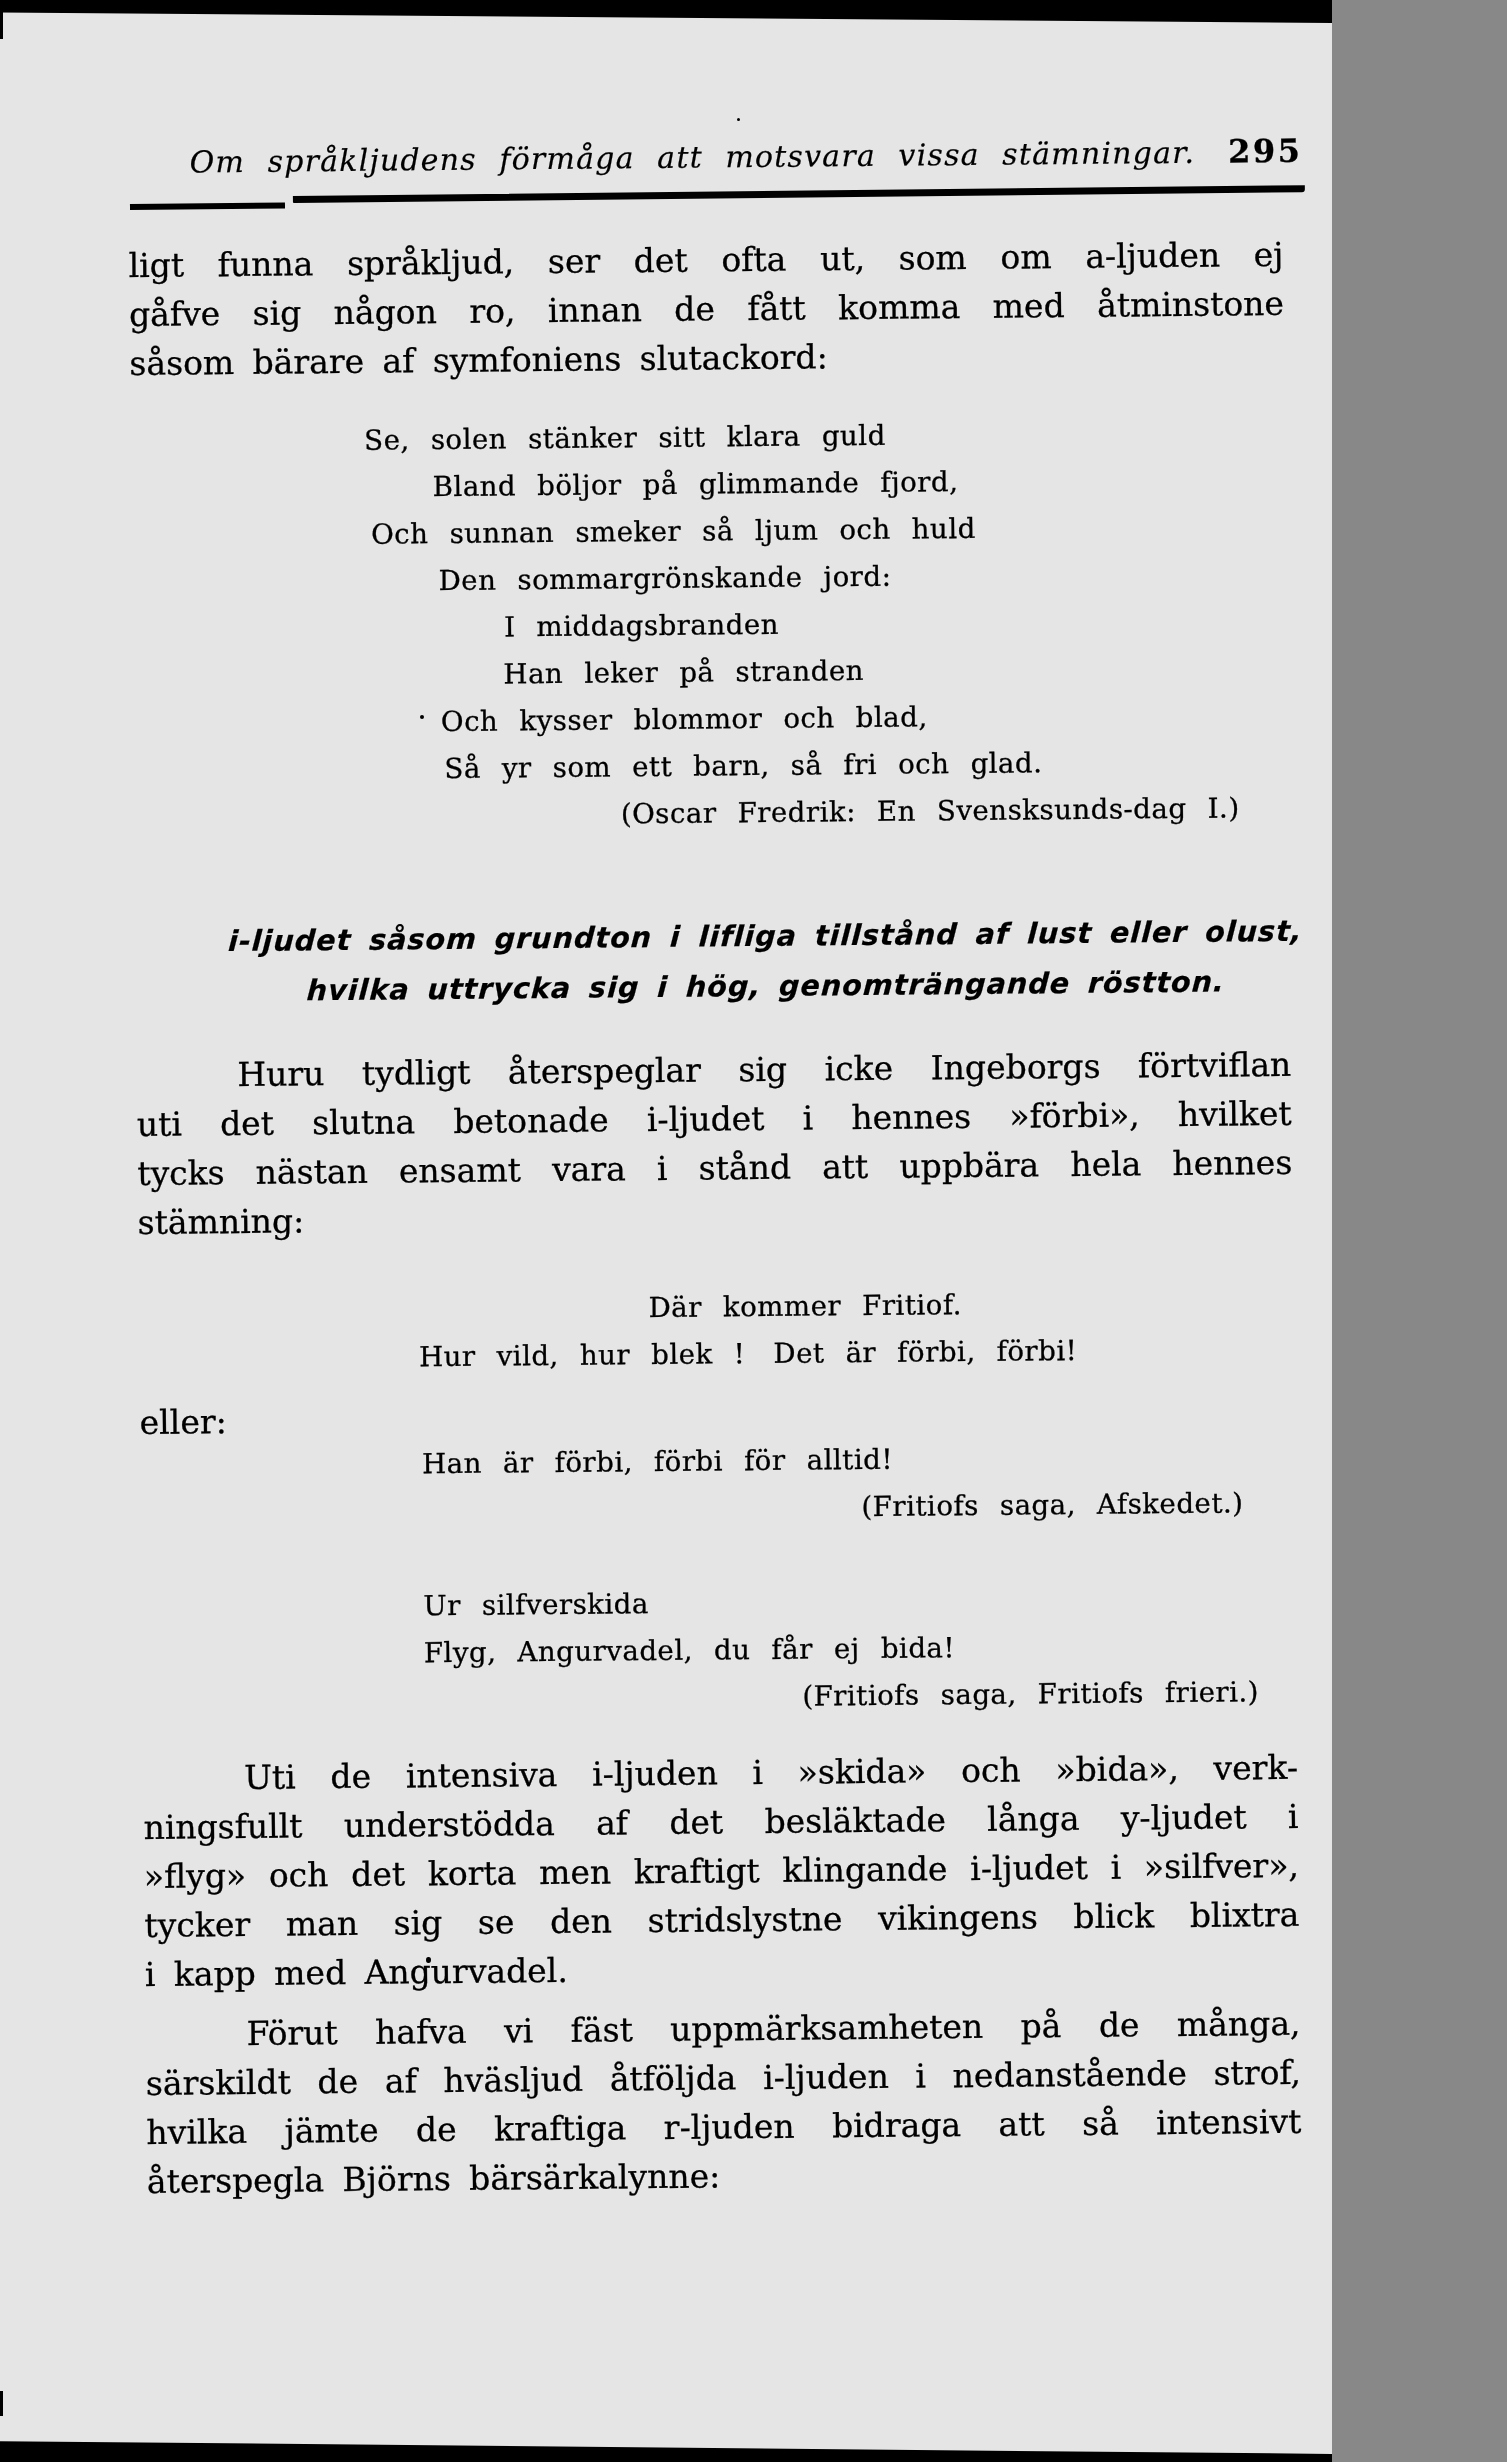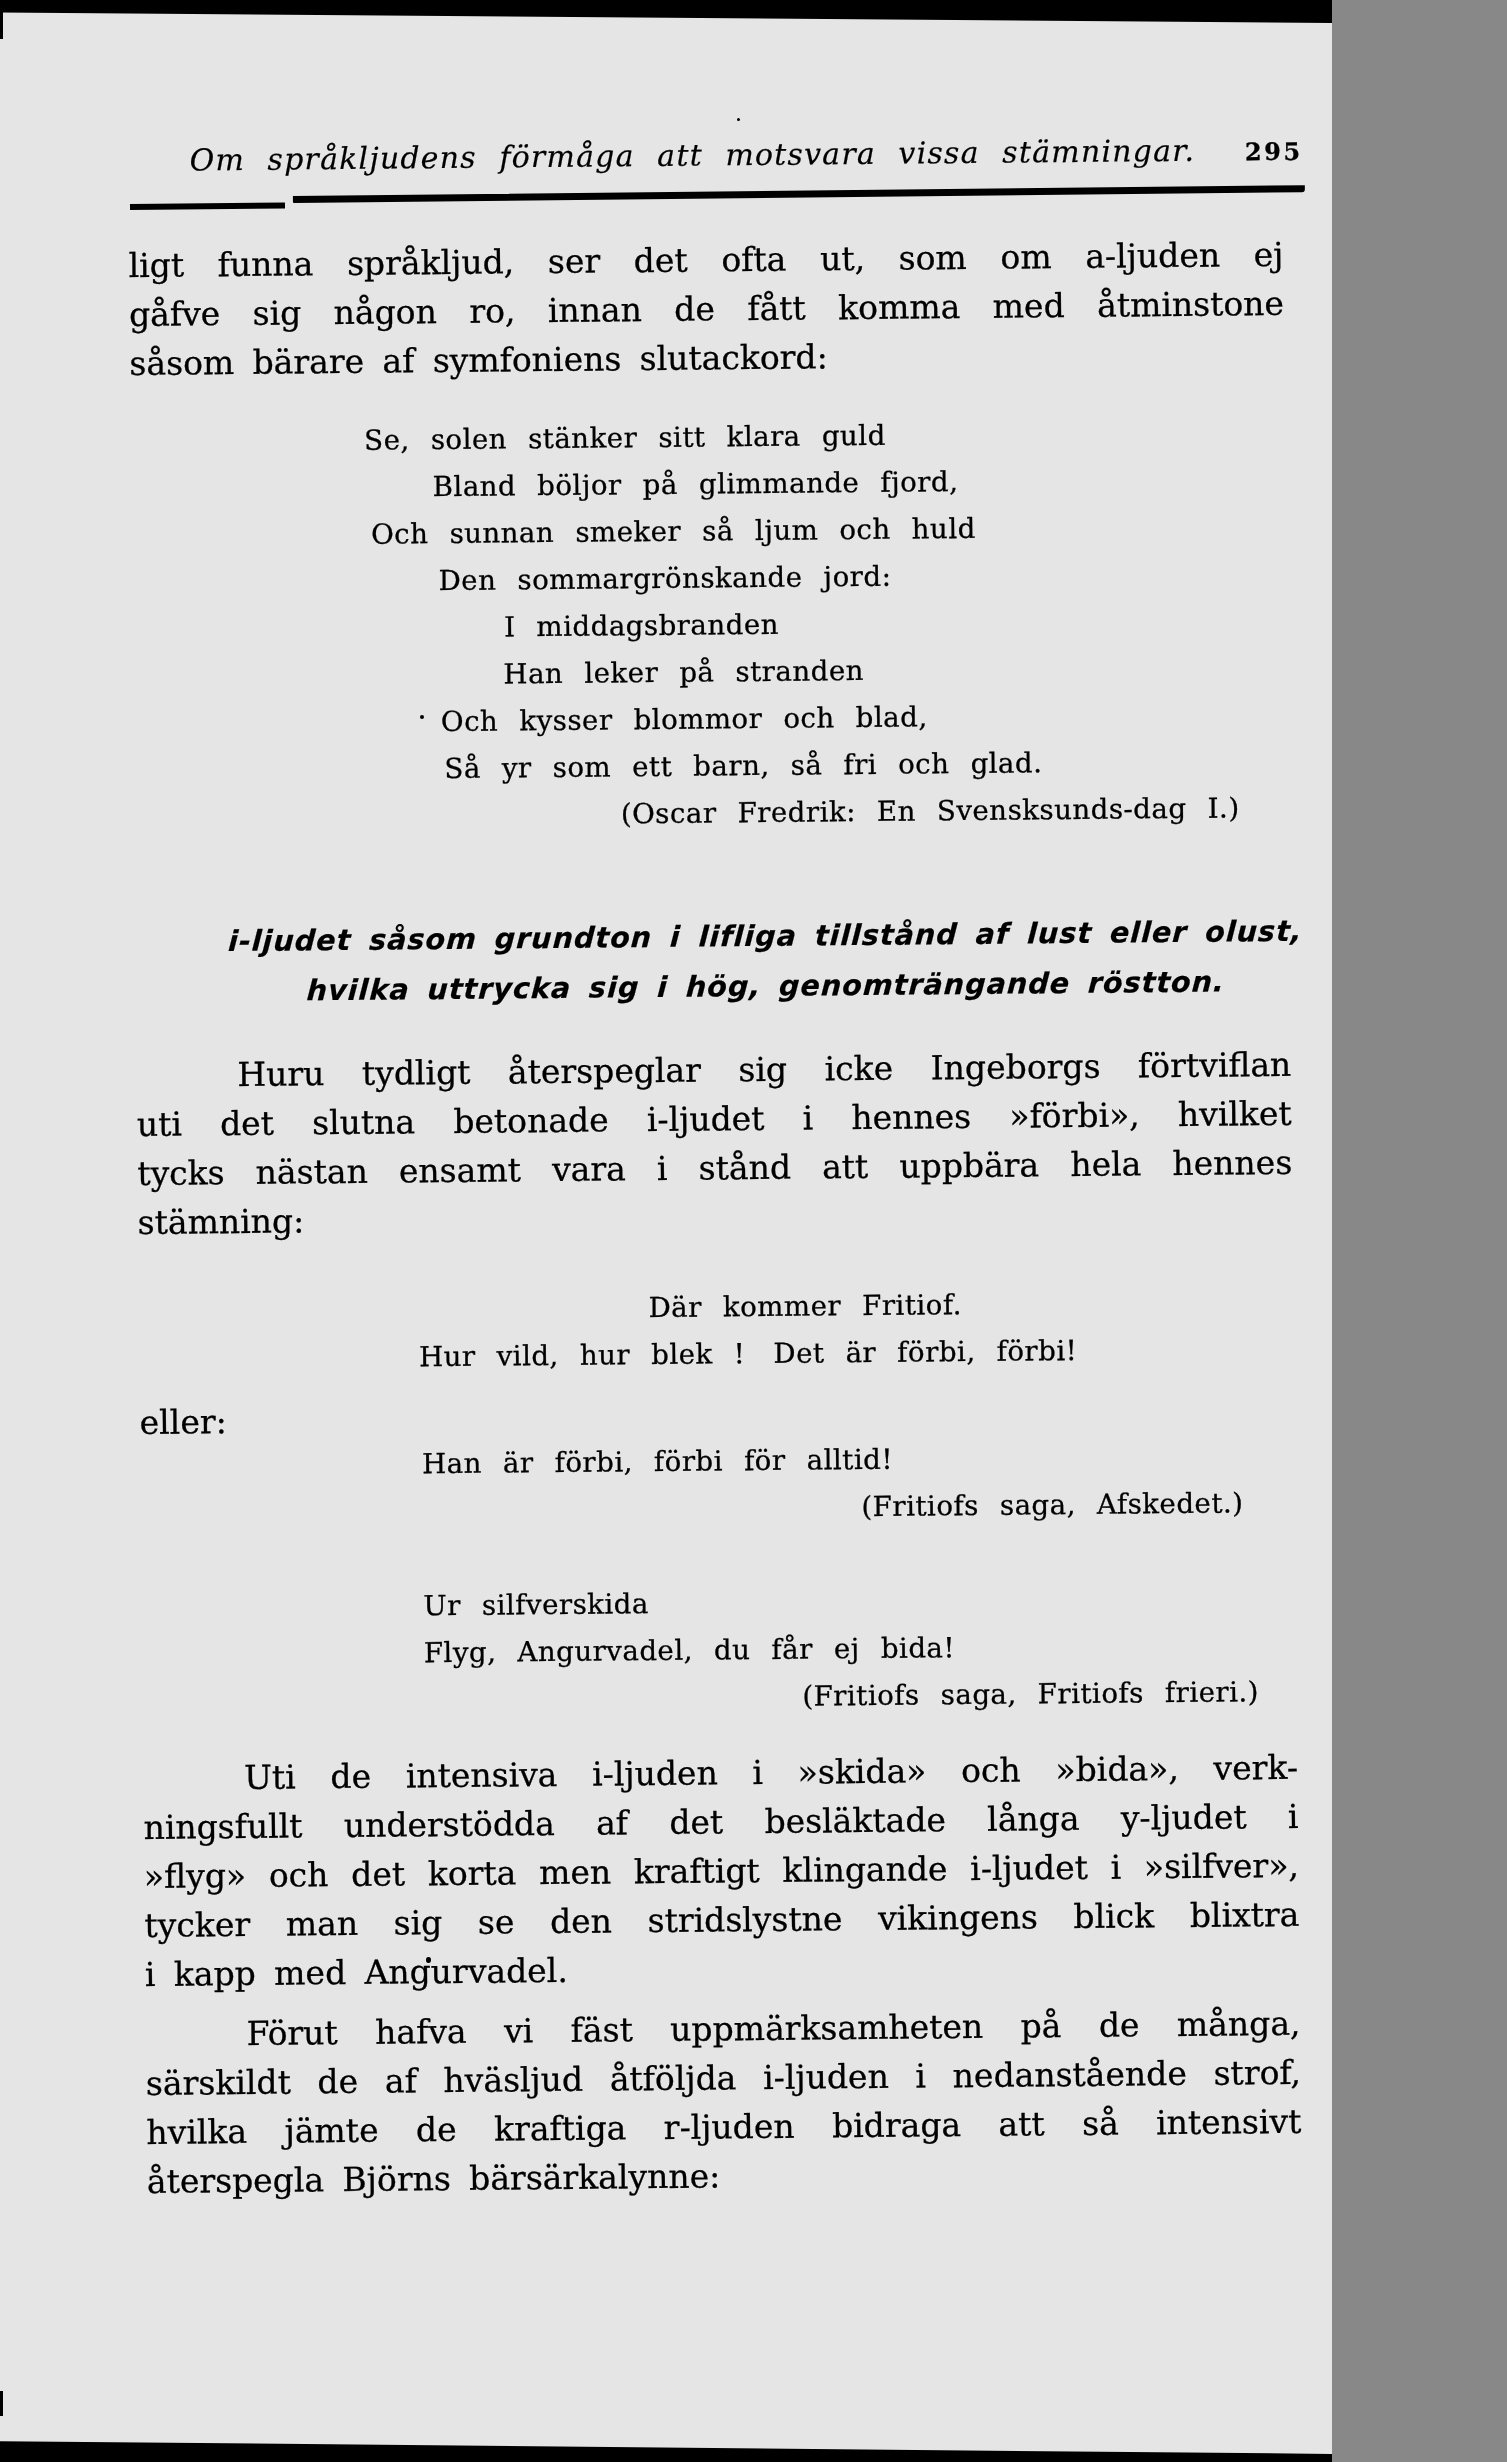--- a/index.html
+++ b/index.html
@@ -16,21 +16,21 @@
   .runhead {
     position:absolute; top:146px; left:0; width:1175px;
     display:flex; justify-content:space-between; align-items:baseline;
   }
   .runtitle {
     font-style:italic; font-size:30px; line-height:1;
     letter-spacing:1.2px; word-spacing:11.8px; white-space:nowrap;
     margin-left:62px; -webkit-text-stroke:0.2px currentColor;
   }
   .pagenum {
-    font-weight:bold; font-size:24px; line-height:1; letter-spacing:2.5px;
+    font-weight:bold; font-size:32px; line-height:1; letter-spacing:2.5px;
     -webkit-text-stroke:0.3px currentColor;
   }
   .rule { position:absolute; background:#000; }
   .rule-short { top:204px; left:2px; width:155px; height:5.9px; transform:rotate(-0.05deg); }
   .rule-long  { top:197px; left:165px; width:1012px; height:7.4px; transform:rotate(-0.06deg); border-radius:0 0 3px 1px; }
 
   .para { position:absolute; left:0; width:1155px; }
   .bl {
     height:49px; line-height:49px; font-size:33px;
     overflow:hidden; white-space:normal;

